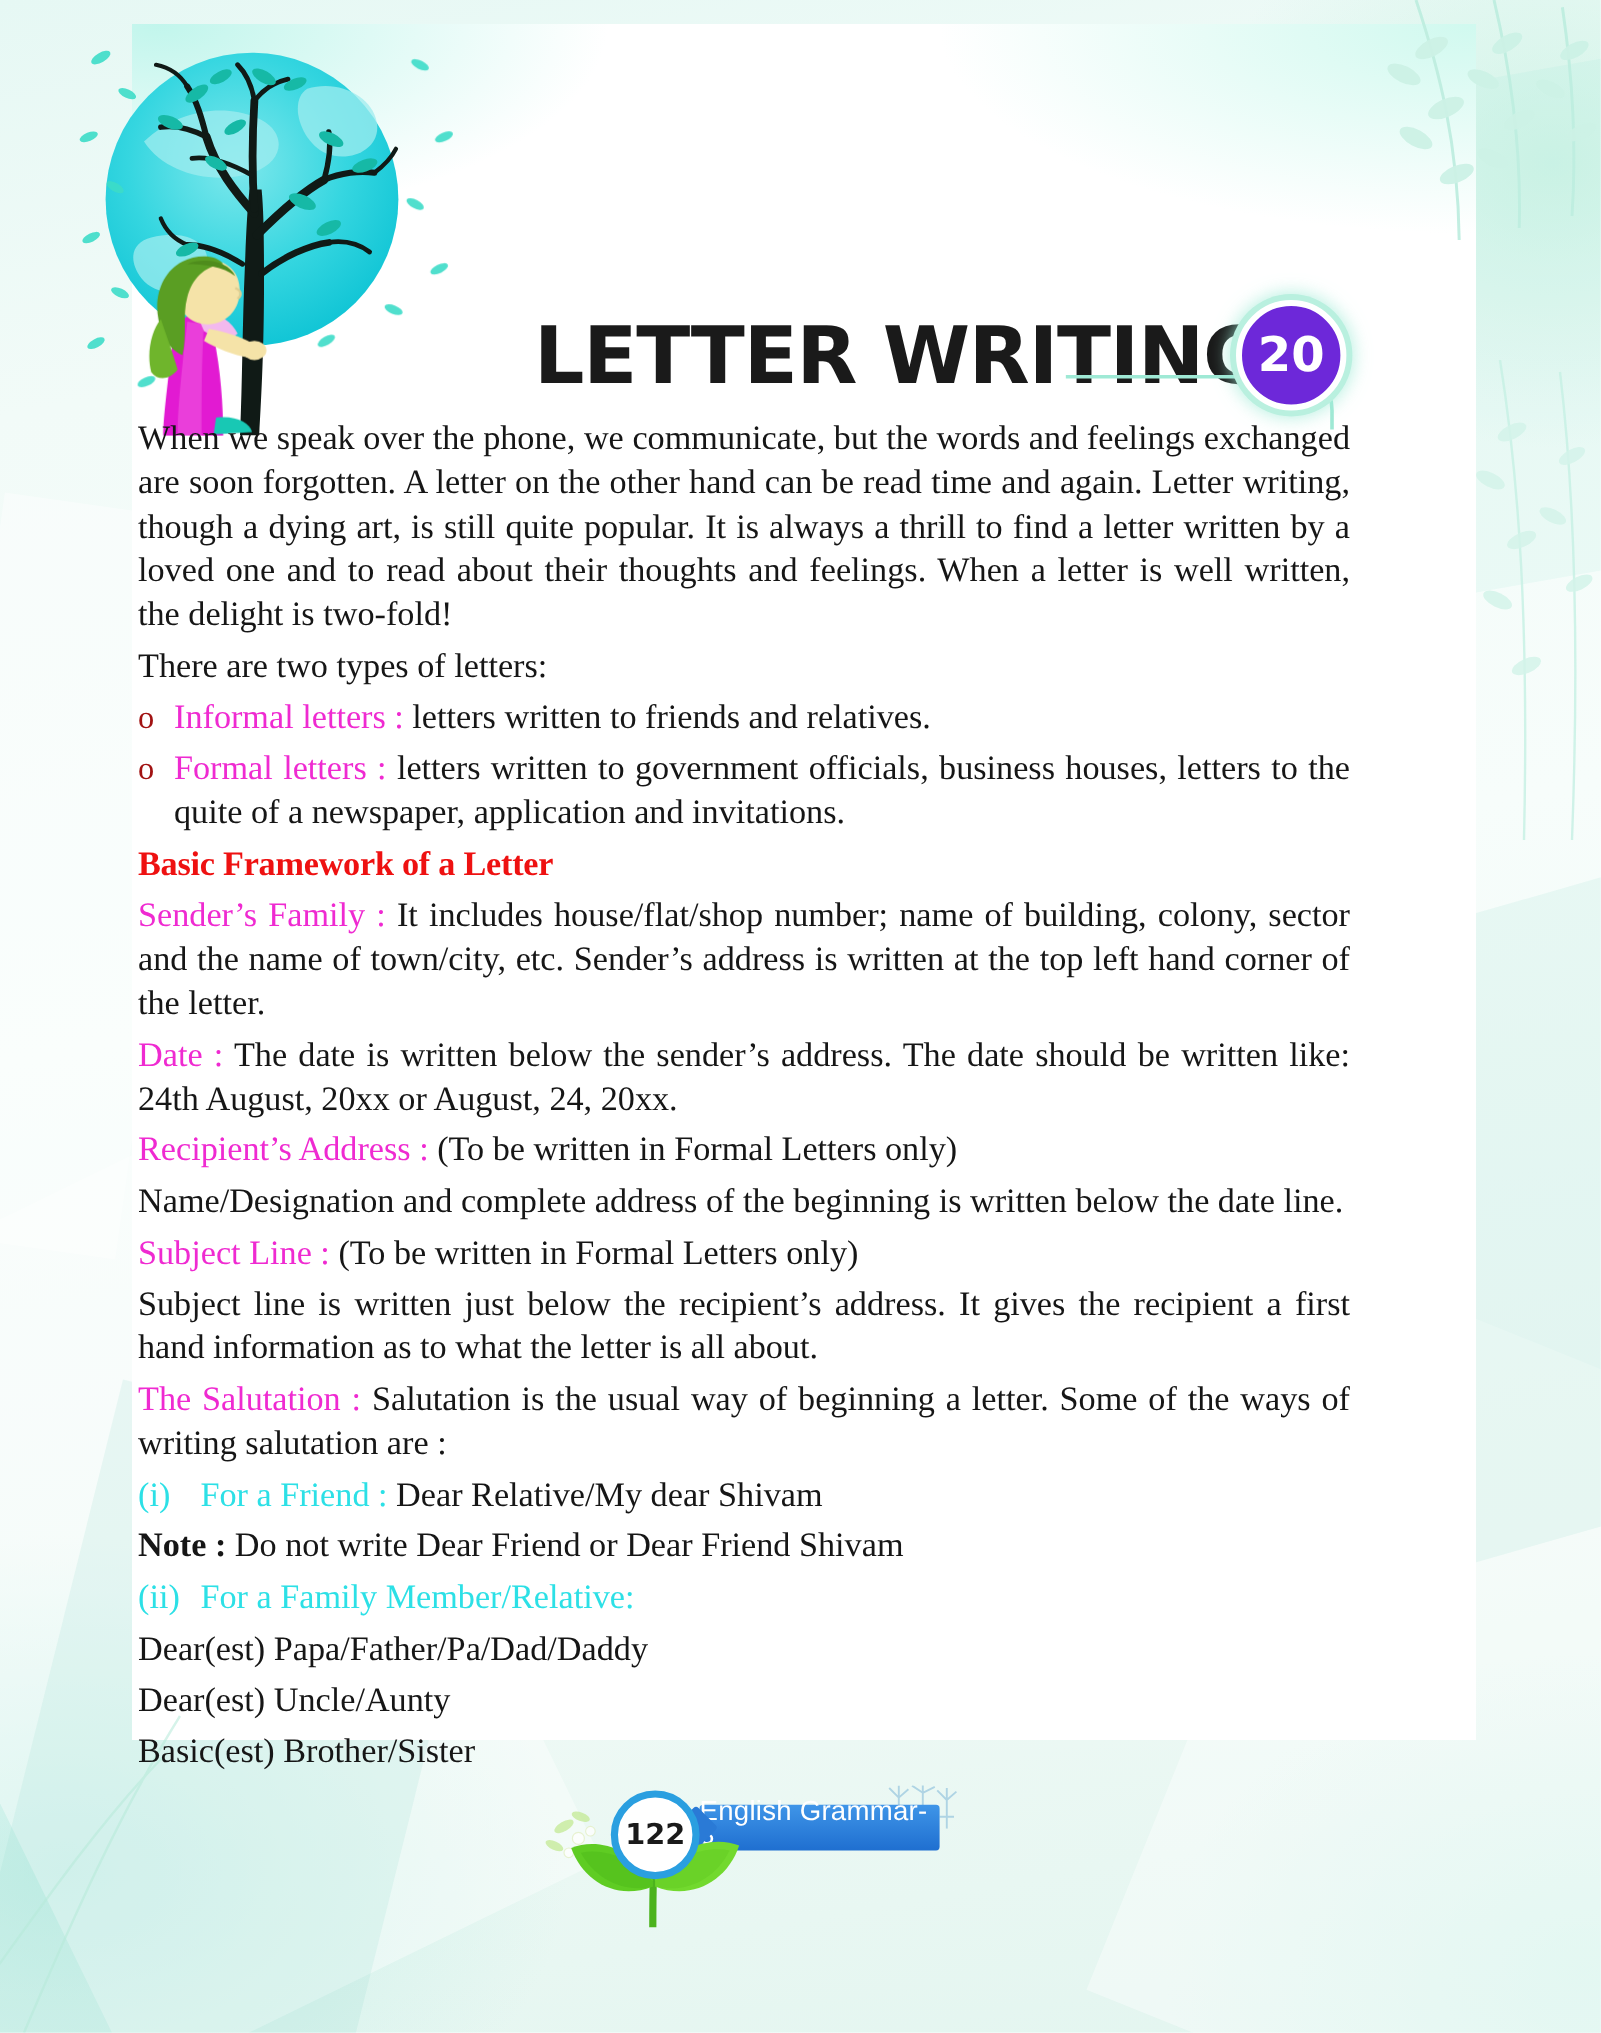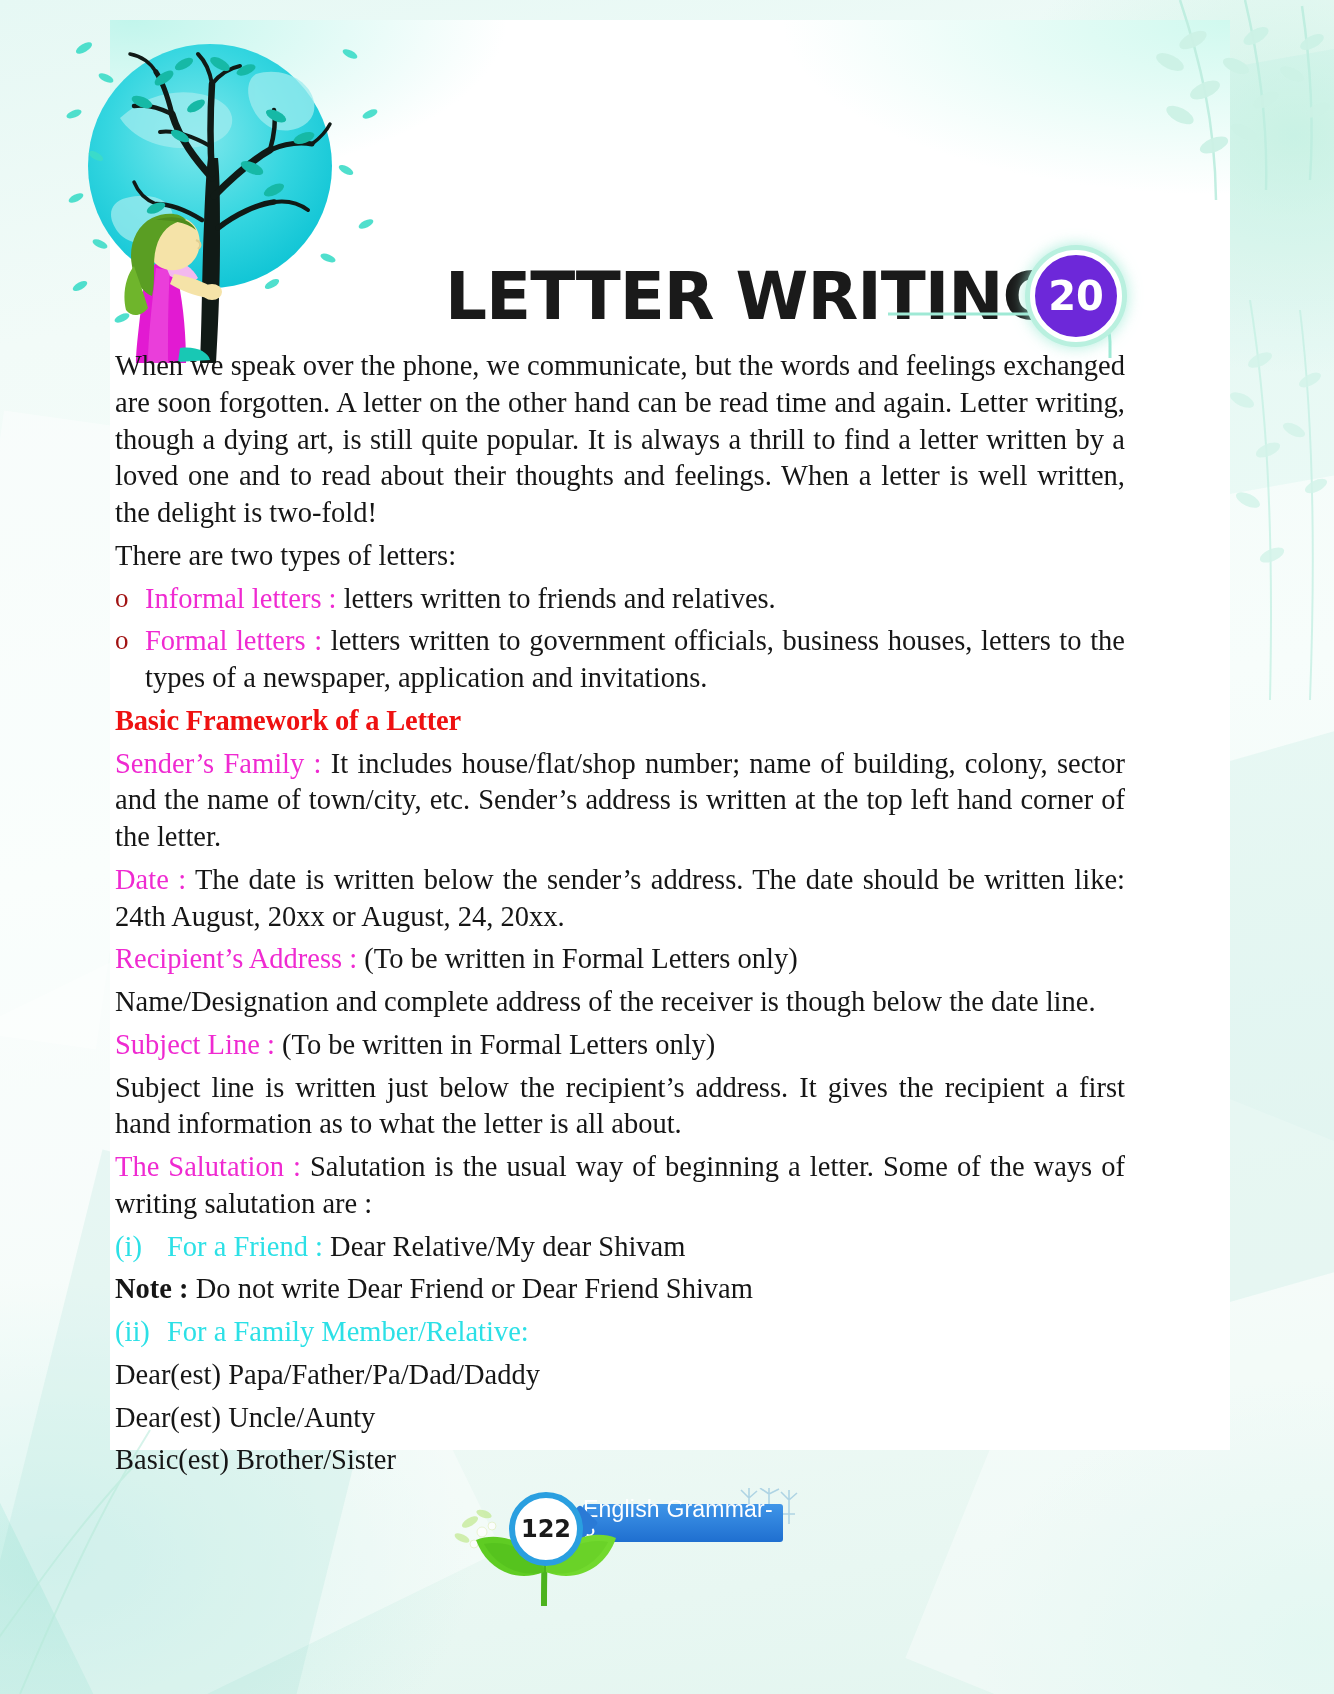--- a/index.html
+++ b/index.html
@@ -288,32 +288,32 @@
 
   <p>There are two types of letters:</p>
 
   <div class="bullrow">
     <span class="bull">o</span>
     <span class="bulltxt"><span class="magenta">Informal letters : </span><span>letters written to friends and relatives.</span></span>
   </div>
 
   <div class="bullrow">
     <span class="bull">o</span>
-    <span class="bulltxt"><span class="magenta">Formal letters : </span><span>letters written to government officials, business houses, letters to the types of a newspaper, application and invitations.</span></span>
+    <span class="bulltxt"><span class="magenta">Formal letters : </span><span>letters written to government officials, business houses, letters to the quite of a newspaper, application and invitations.</span></span>
   </div>
 
   <p class="redhead">Basic Framework of a Letter</p>
 
   <p class="just"><span class="magenta">Sender’s Family : </span><span>It includes house/flat/shop number; name of building, colony, sector and the name of town/city, etc. Sender’s address is written at the top left hand corner of the letter.</span></p>
 
   <p class="just"><span class="magenta">Date : </span><span>The date is written below the sender’s address. The date should be written like: 24th August, 20xx or August, 24, 20xx.</span></p>
 
   <p><span class="magenta">Recipient’s Address : </span><span>(To be written in Formal Letters only)</span></p>
 
-  <p><span>Name/Designation and complete address of the receiver is though below the date line.</span></p>
+  <p><span>Name/Designation and complete address of the beginning is written below the date line.</span></p>
 
   <p><span class="magenta">Subject Line : </span><span>(To be written in Formal Letters only)</span></p>
 
   <p class="just"><span>Subject line is written just below the recipient’s address. It gives the recipient a first hand information as to what the letter is all about.</span></p>
 
   <p class="just"><span class="magenta">The Salutation : </span><span>Salutation is the usual way of beginning a letter. Some of the ways of writing salutation are :</span></p>
 
   <div class="numrow">
     <span class="num cyan">(i)</span>
     <span class="numtxt"><span class="cyan">For a Friend : </span><span>Dear Relative/My dear Shivam</span></span>

